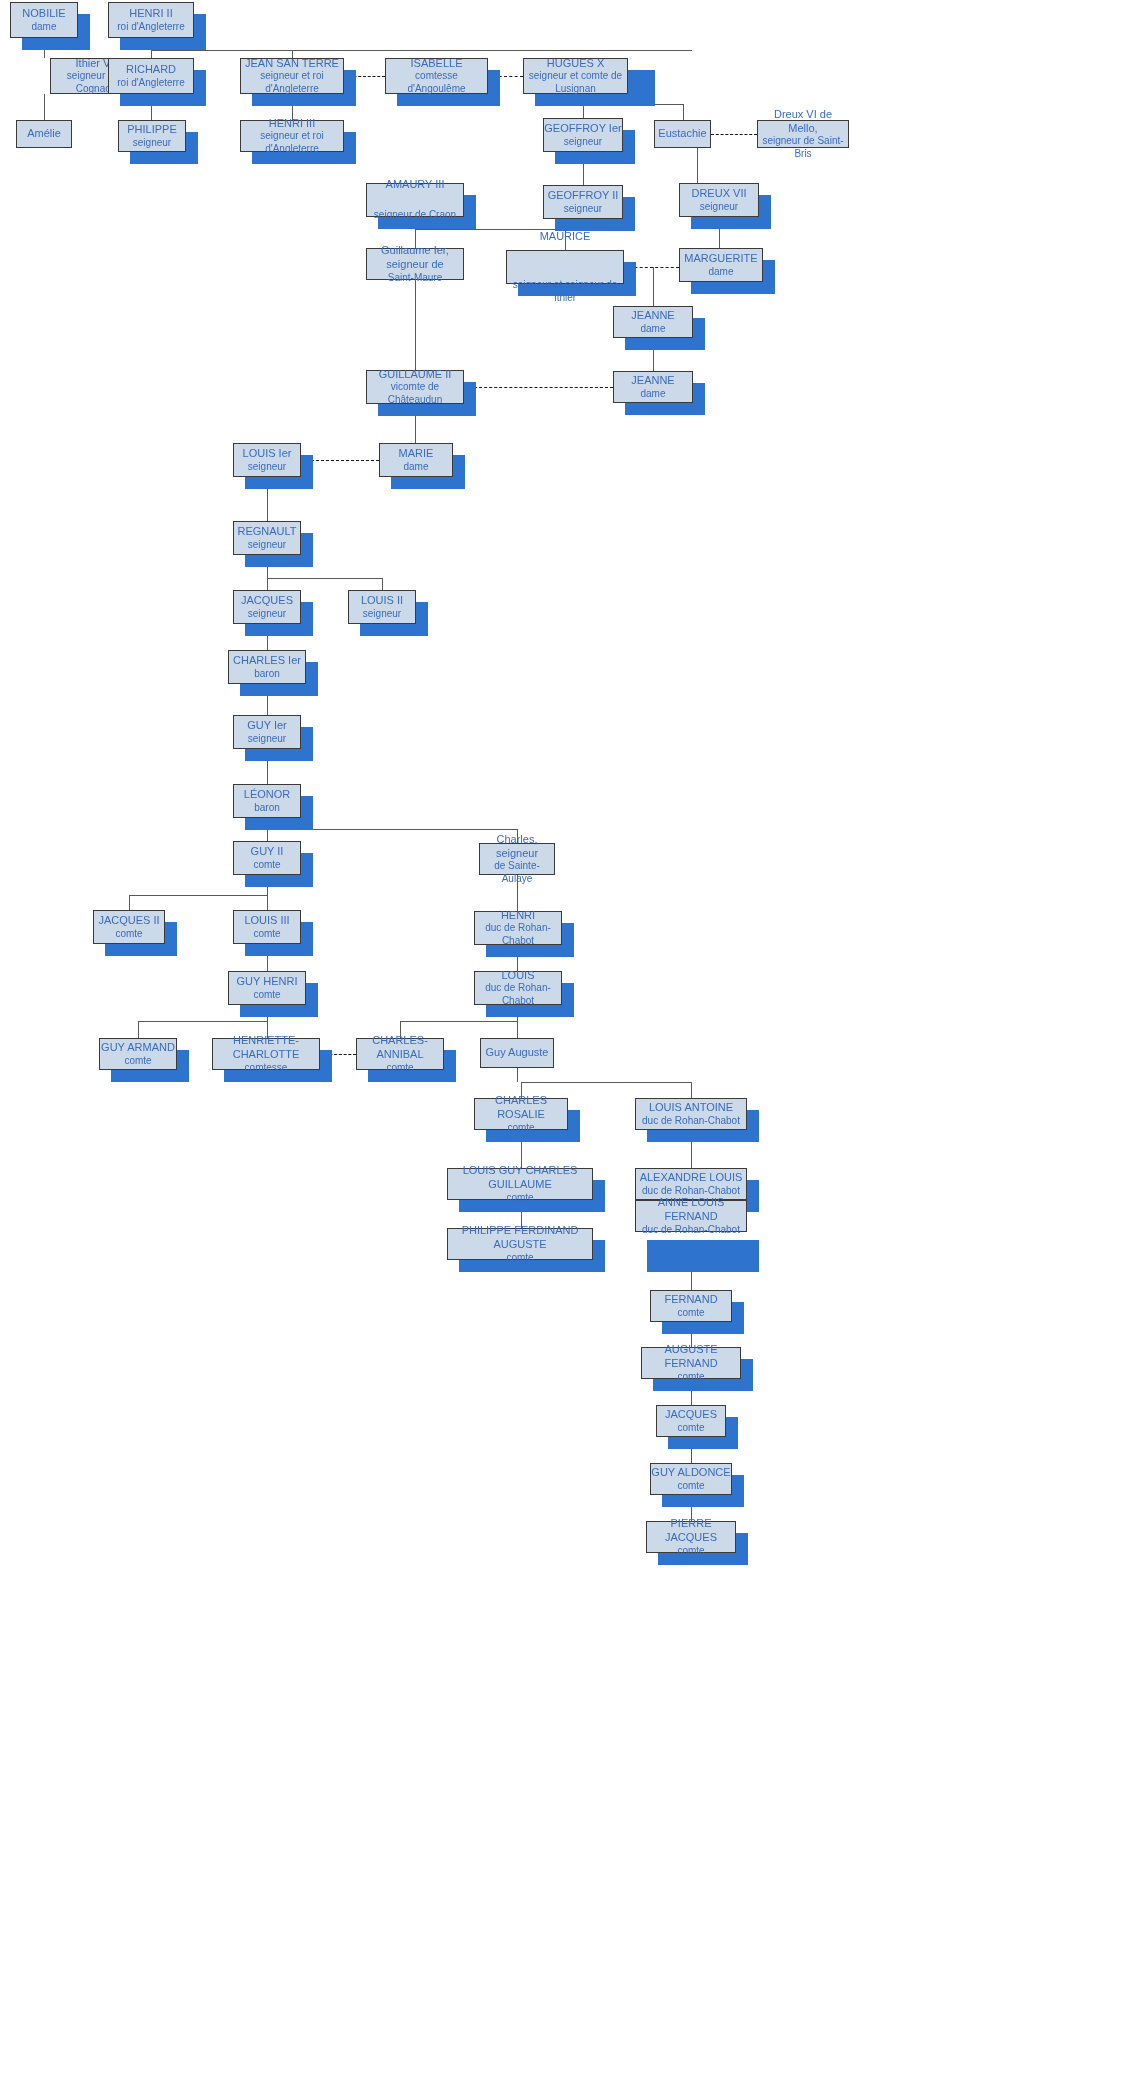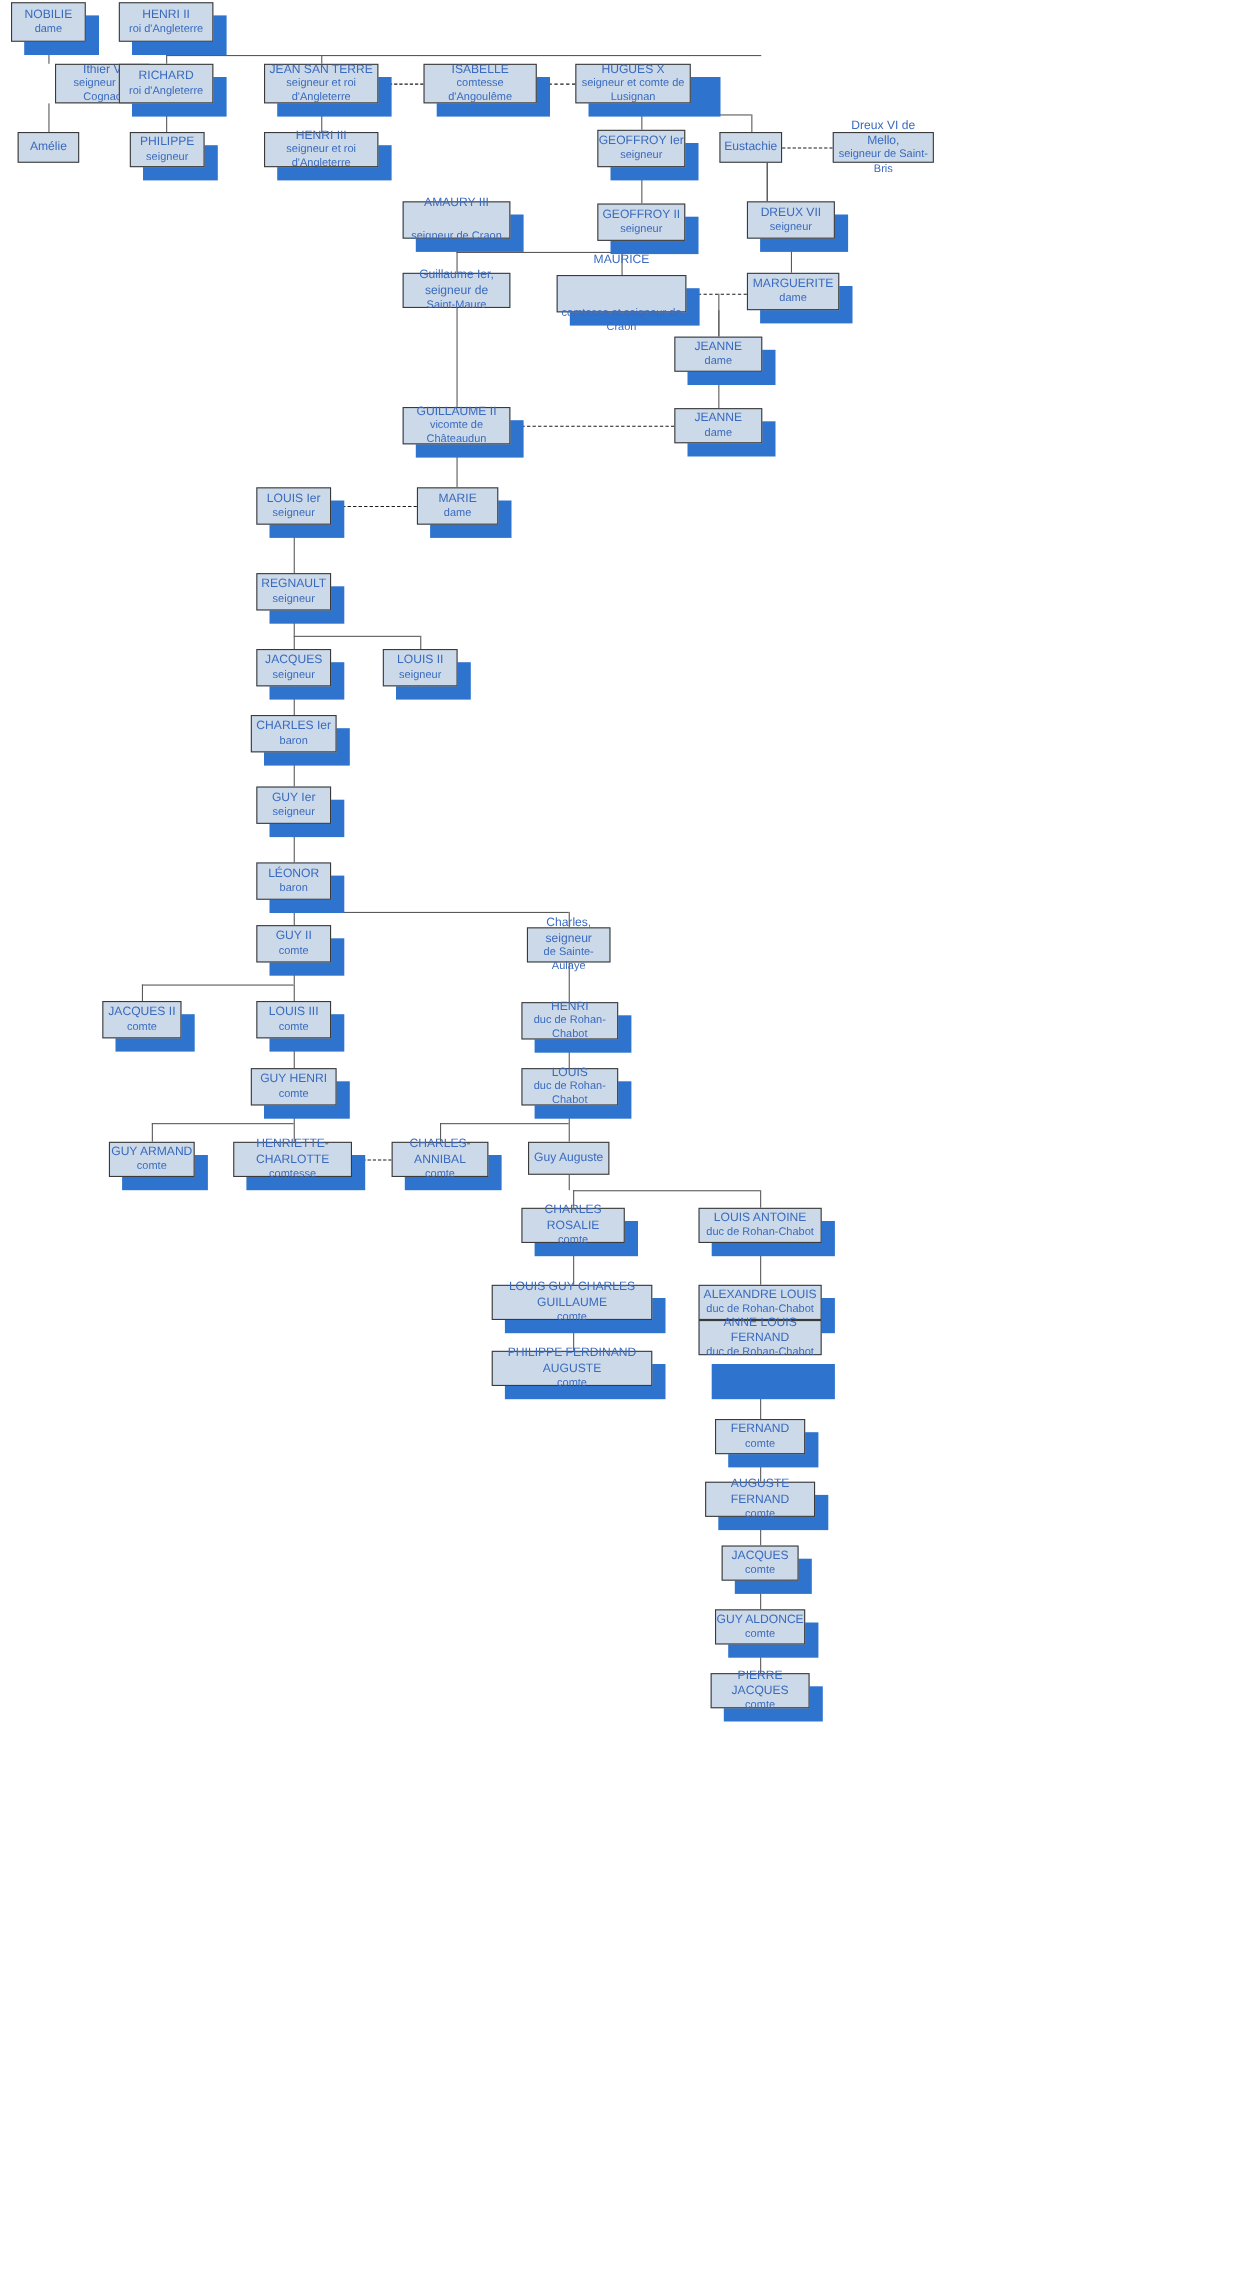--- a/index.html
+++ b/index.html
@@ -167,21 +167,21 @@
       <span class="ln l1">DREUX VII</span>
       <span class="ln l2">seigneur</span>
     </div>
     <div class="node" style="left: 366px; top: 248px; width: 98px; height: 32px; background: rgb(204, 217, 232); border-color: rgb(58, 58, 58); color: rgb(58, 107, 191);">
       <span class="ln l1">Guillaume Ier, seigneur de</span>
       <span class="ln l2">Saint-Maure</span>
     </div>
     <div class="shadow" style="left: 518px; top: 262px; width: 118px; height: 34px; background: rgb(46, 116, 207);"></div>
     <div class="node" style="left: 506px; top: 250px; width: 118px; height: 34px; background: rgb(204, 217, 232); border-color: rgb(58, 58, 58); color: rgb(58, 107, 191); gap: 36px;">
       <span class="ln l1">MAURICE</span>
-      <span class="ln l2">comtesse et seigneur de Craon</span>
+      <span class="ln l2">seigneur et seigneur de Ithier</span>
     </div>
     <div class="shadow" style="left: 691px; top: 260px; width: 84px; height: 34px; background: rgb(46, 116, 207);"></div>
     <div class="node" style="left: 679px; top: 248px; width: 84px; height: 34px; background: rgb(204, 217, 232); border-color: rgb(58, 58, 58); color: rgb(58, 107, 191);">
       <span class="ln l1">MARGUERITE</span>
       <span class="ln l2">dame</span>
     </div>
     <div class="shadow" style="left: 625px; top: 318px; width: 80px; height: 32px; background: rgb(46, 116, 207);"></div>
     <div class="node" style="left: 613px; top: 306px; width: 80px; height: 32px; background: rgb(204, 217, 232); border-color: rgb(58, 58, 58); color: rgb(58, 107, 191);">
       <span class="ln l1">JEANNE</span>
       <span class="ln l2">dame</span>

